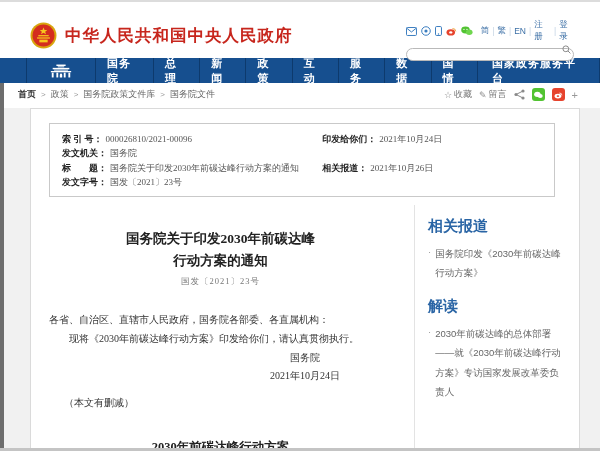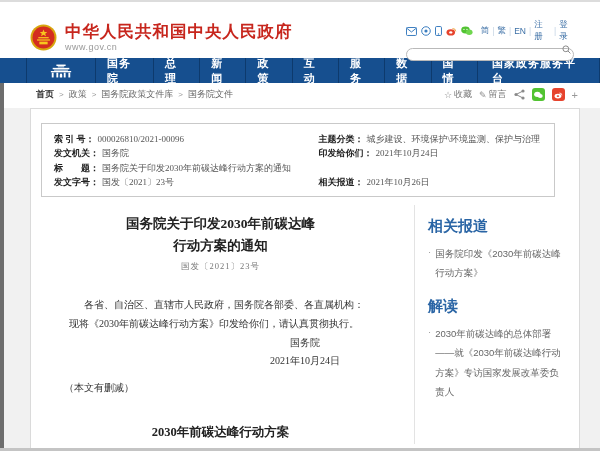--- a/index.html
+++ b/index.html
@@ -29,55 +29,55 @@
   
   .nav{height:25px;background:#164f8f;display:flex;align-items:stretch;padding-left:26px;}
   .nav-cell{display:flex;align-items:center;justify-content:center;color:#fff;
             font-size:11px;font-weight:bold;padding:0 11px;border-right:1px solid #0d3a6d;
             letter-spacing:1px;cursor:pointer;}
   .nav-cell.home{padding:0 22px;border-left:1px solid #0d3a6d;}
   .nav-cell.wide{padding:0 14px;}
 
   
   .crumb-row{height:23px;display:flex;align-items:center;justify-content:space-between;
-             padding:0 22px 0 36px;background:#fff;font-size:9px;color:#666;}
+             padding:0 22px 0 18px;background:#fff;font-size:9px;color:#666;}
   .crumbs{display:flex;align-items:center;gap:5px;}
   .crumbs .first{color:#333;font-weight:bold;}
   .crumbs .sep{color:#999;font-size:8px;}
   .crumb-tools{display:flex;align-items:center;gap:7px;color:#777;}
   .tool{display:flex;align-items:center;gap:2px;cursor:pointer;}
   .tool .glyph{font-size:9px;color:#8a8a8a;}
   .sq-icon{width:13px;height:13px;border-radius:3px;display:flex;align-items:center;justify-content:center;}
   .sq-icon.green{background:#52c332;}
   .sq-icon.red{background:#e6432d;}
   .plus{color:#999;font-size:11px;cursor:pointer;}
 
   
   .content-bg{position:relative;height:345px;background:#f1f1f1;}
   .page-box{margin:2px 20px 0 30px;background:#fff;border:1px solid #dadada;border-bottom:none;
             height:360px;box-sizing:border-box;}
 
   
-  .meta-box{margin:14px 24px 8px 10px;border:1px solid #c9c9c9;padding:8px 10px 6px 12px;
+  .meta-box{margin:14px 24px 8px 18px;border:1px solid #c9c9c9;padding:8px 10px 6px 12px;
             display:flex;font-family:"Liberation Serif",serif;}
   .meta-col{display:flex;flex-direction:column;}
   .meta-col.left{width:54%;}
   .meta-col.right{width:46%;}
   .meta-row{display:flex;height:14.5px;align-items:center;font-size:9px;}
   .meta-label{font-weight:bold;color:#222;white-space:pre;flex:0 0 auto;}
   .meta-value{color:#555;margin-left:3px;white-space:nowrap;}
 
   
   .doc-flex{display:flex;align-items:stretch;}
   .doc-main{flex:1;padding:2px 22px 0 18px;font-family:"Liberation Serif",serif;color:#333;}
   .doc-title{text-align:center;font-size:13.5px;font-weight:bold;color:#222;line-height:1.65;
-             white-space:pre-line;margin-top:6px;}
+             white-space:pre-line;margin-top:21px;}
   .doc-number{text-align:center;font-size:8.5px;color:#777;margin-top:3px;letter-spacing:1px;}
   .doc-body{font-size:10px;line-height:1.9;}
-  .salutation{margin-top:22px;margin-left:35px;}
+  .salutation{margin-top:22px;}
   .indent{ text-indent:2em;}
   .sign-block{float:right;text-align:center;margin-right:52px;margin-top:1px;}
   .sign-block div{line-height:1.8;}
   .note{clear:both;padding-top:8px;text-indent:1.5em;}
   .section-title{text-align:center;font-size:12.5px;font-weight:bold;color:#222;margin-top:24px;}
 
   .doc-aside{flex:0 0 165px;box-sizing:border-box;border-left:1px solid #e3e3e3;
              padding:12px 14px 0 13px;}
   .aside-heading{color:#2a65a5;font-weight:bold;font-size:15px;margin-bottom:8px;}
   .aside-item{font-size:9.5px;color:#666;line-height:2.05;cursor:pointer;display:flex;}
@@ -97,21 +97,20 @@
       <svg class="emblem" data-interactable="false" viewBox="0 0 26 26">
         <circle cx="13" cy="13" r="12.5" fill="#d8a50e"></circle>
         <circle cx="13" cy="13" r="10.6" fill="#d42d1f"></circle>
         <polygon points="13,5.2 14,7.8 16.6,7.8 14.6,9.4 15.4,11.9 13,10.4 10.6,11.9 11.4,9.4 9.4,7.8 12,7.8" fill="#f7c71e"></polygon>
         <rect x="8" y="12.6" width="10" height="1.2" fill="#f7c71e"></rect>
         <rect x="6.8" y="14.8" width="12.4" height="1.2" fill="#f7c71e"></rect>
         <rect x="9" y="17" width="8" height="2.6" fill="#f7c71e"></rect>
       </svg>
       <div>
         <div class="brand-title" data-interactable="false">中华人民共和国中央人民政府</div>
-        <div class="brand-url" data-interactable="false">www.gov.cn</div>
       </div>
     </div>
 
     <div class="header-right" data-interactable="false">
       <div class="icon-link-row">
         <svg data-interactable="true" width="11" height="9" viewBox="0 0 11 9">
           <rect x="0.5" y="0.5" width="10" height="8" rx="1" fill="none" stroke="#3a7dbf"></rect>
           <path d="M0.5 1 L5.5 5 L10.5 1" fill="none" stroke="#3a7dbf"></path>
         </svg>
         <svg data-interactable="true" width="10" height="10" viewBox="0 0 10 10">
@@ -241,24 +240,20 @@
             <span class="meta-label" data-interactable="false">标　　题：</span>
             <span class="meta-value" data-interactable="false">国务院关于印发2030年前碳达峰行动方案的通知</span>
           </div>
           <div class="meta-row">
             <span class="meta-label" data-interactable="false">发文字号：</span>
             <span class="meta-value" data-interactable="false">国发〔2021〕23号</span>
           </div>
         </div>
         <div class="meta-col right">
           <div class="meta-row">
-            <span class="meta-label" data-interactable="false">主题分类：</span>
-            <span class="meta-value" data-interactable="false">城乡建设、环境保护\环境监测、保护与治理</span>
-          </div>
-          <div class="meta-row">
             <span class="meta-label" data-interactable="false">印发给你们：</span>
             <span class="meta-value" data-interactable="false">2021年10月24日</span>
           </div>
           <div class="meta-row">
             <span class="meta-label" data-interactable="false"></span>
             <span class="meta-value" data-interactable="false"></span>
           </div>
           <div class="meta-row">
             <span class="meta-label" data-interactable="false">相关报道：</span>
             <span class="meta-value" data-interactable="false">2021年10月26日</span>

